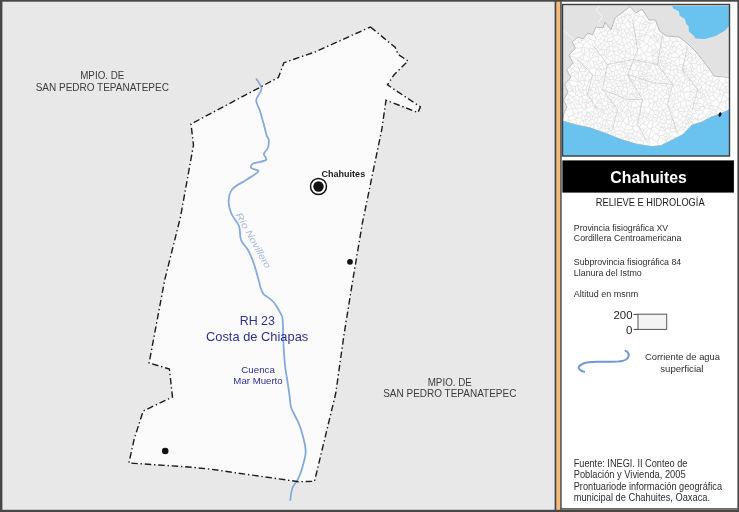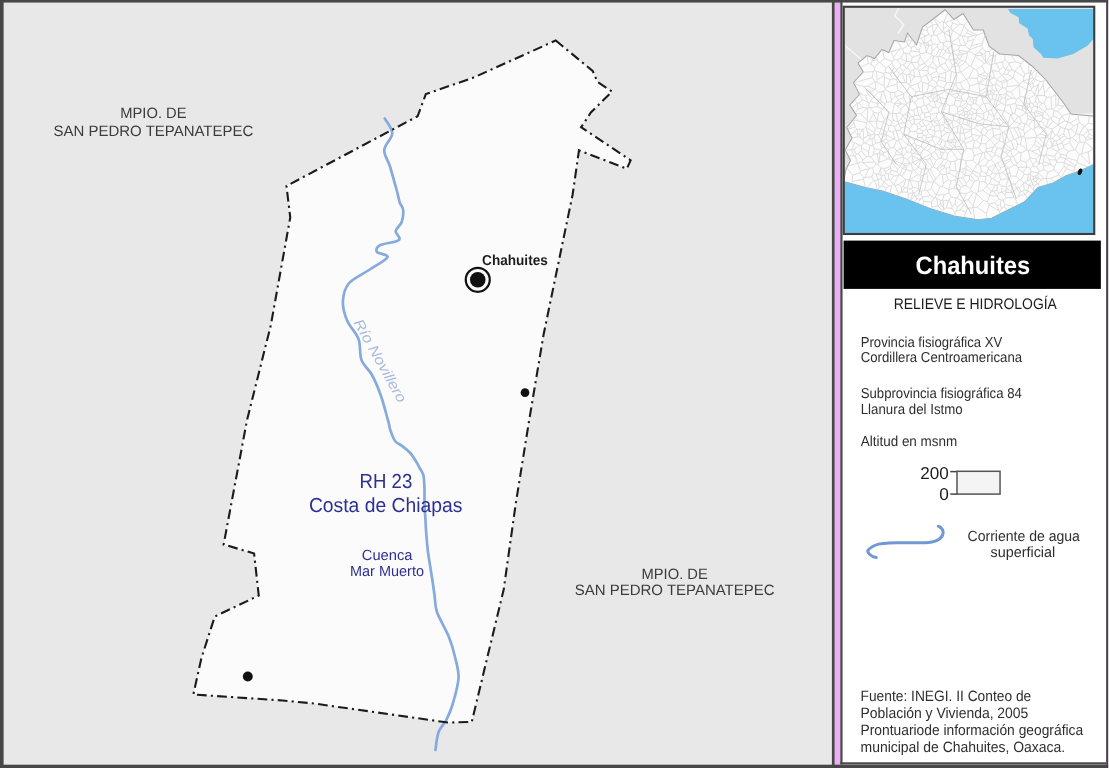--- a/index.html
+++ b/index.html
@@ -1,15 +1,15 @@
 <!DOCTYPE html>
 <html><head><meta charset="utf-8">
 <style>
 html,body{margin:0;padding:0;background:#fff;}
-#page{position:relative;width:739px;height:512px;font-family:"Liberation Sans",sans-serif;overflow:hidden;background:#f0abfc;}
+#page{position:relative;width:739px;height:512px;font-family:"Liberation Sans",sans-serif;overflow:hidden;background:#fdba74;}
 text{font-family:"Liberation Sans",sans-serif;}
 </style></head>
 <body>
 <div id="page">
 <svg width="739" height="512" viewBox="0 0 739 512" style="position:absolute;left:0;top:0">
 
   <rect x="0" y="0" width="556.4" height="512" fill="#e8e8e8"></rect>
 
   <polygon points="370.5,27 395.1,47.3 398.3,54.6 408.0,61.0 393.9,75.0 387.4,84.8 420.4,106.9 417.9,112.5 386.0,100.2 381.7,130.0 374.0,167.0 362.4,223.0 352.8,280.0 343.8,336.0 335.8,393.0 314.5,481.3 298.6,481.7 286.7,480.0 209.3,469.0 188.5,467.0 128.9,463.0 134.2,439.0 143.2,411.0 172.5,397.0 169.4,369.0 149.1,363.0 164.7,280.0 180.5,217.0 193.5,145.0 191.0,124.0 278.4,77.5 283.9,62.7 315.0,52.0" fill="#fbfbfb" stroke="none"></polygon>
 

